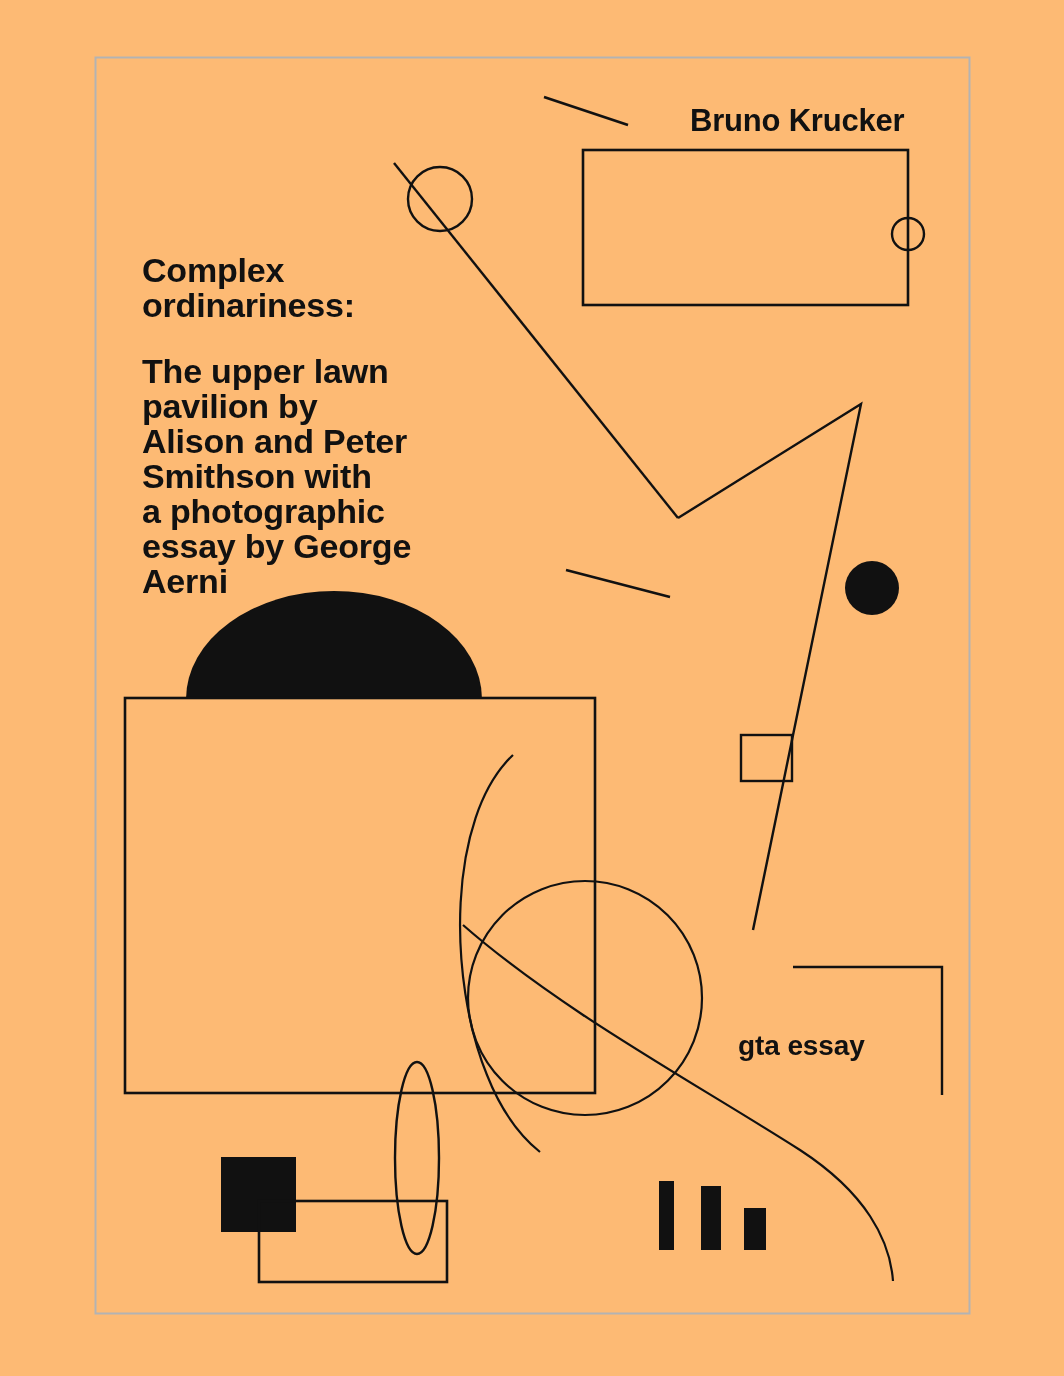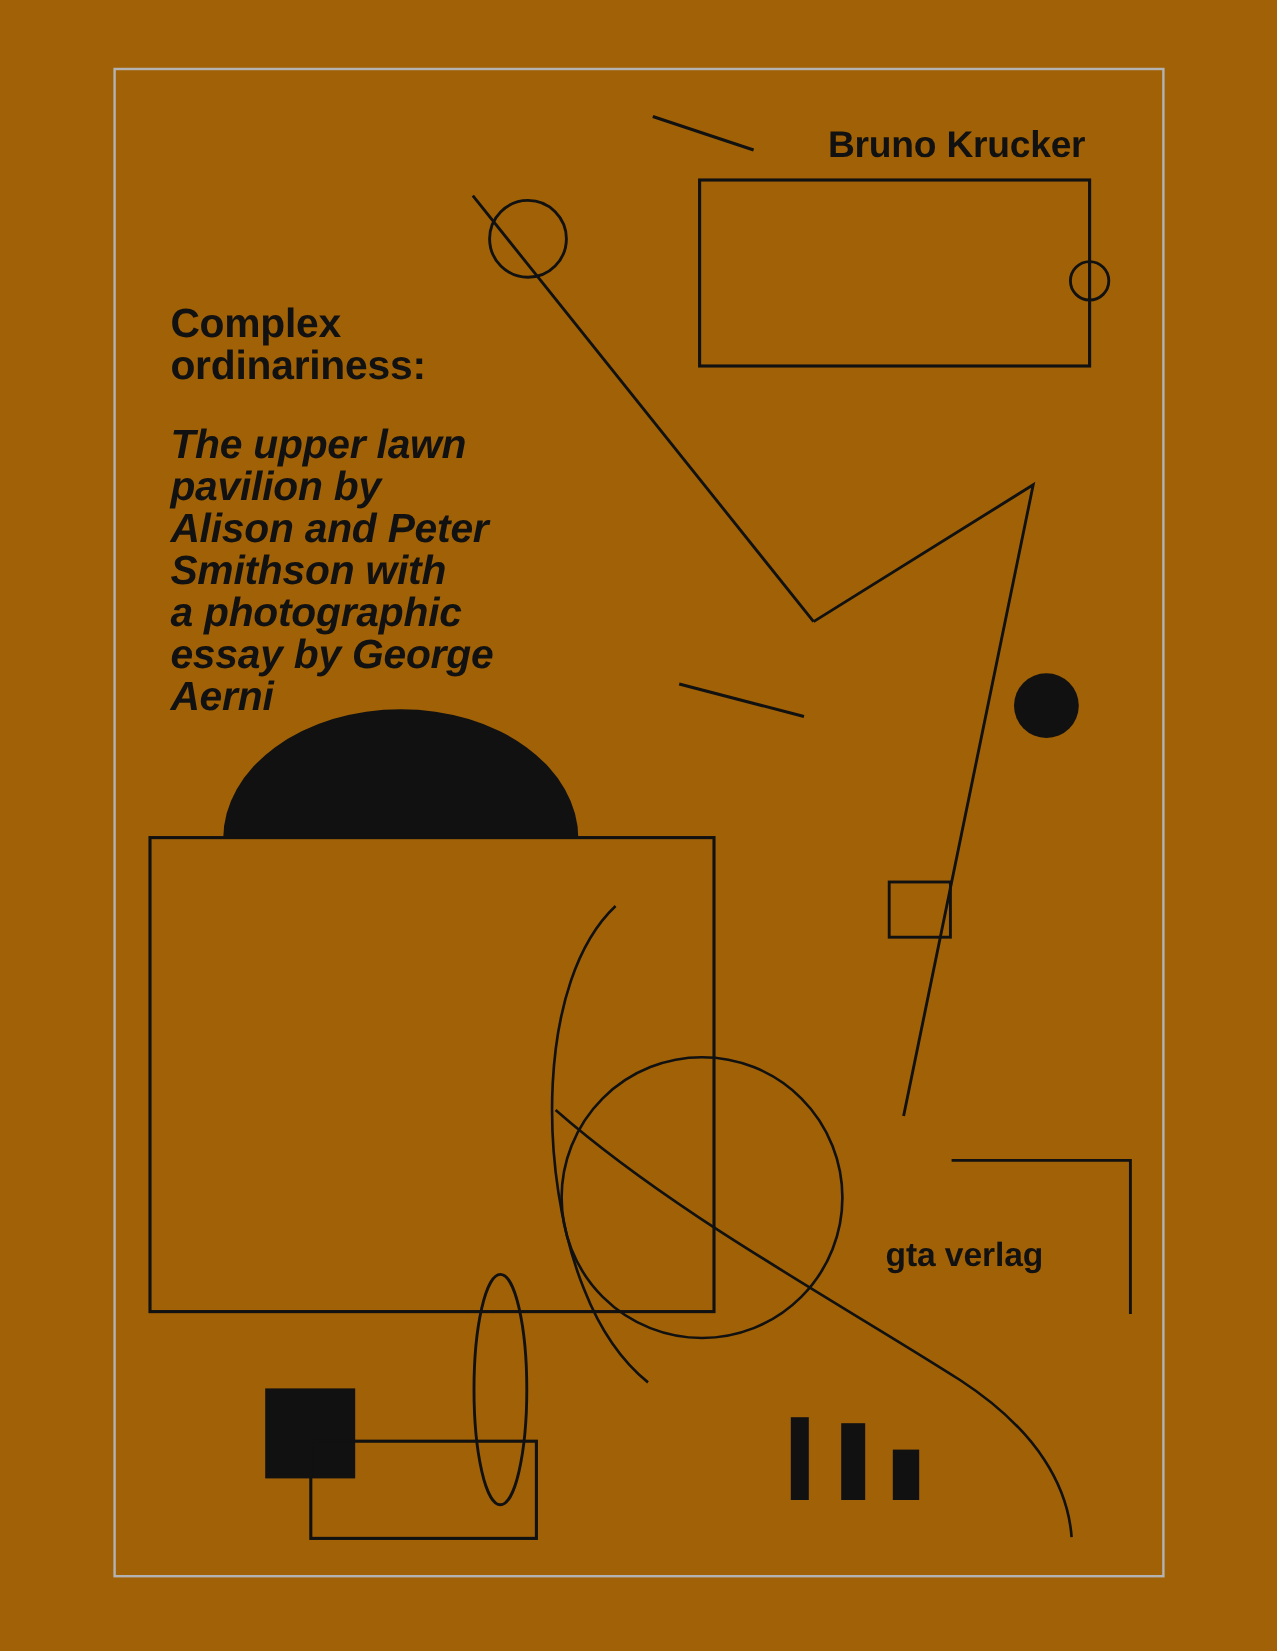--- a/index.html
+++ b/index.html
@@ -10,21 +10,21 @@
   body {
     width: 1064px;
     height: 1376px;
     font-family: "Liberation Sans", sans-serif;
     overflow: hidden;
   }
   #cover {
     position: relative;
     width: 1064px;
     height: 1376px;
-    background: #a16207;
+    background: #fdba74;
   }
   #art {
     position: absolute;
     left: 0;
     top: 0;
     width: 1064px;
     height: 1376px;
   }
   .txt {
     position: absolute;
@@ -111,24 +111,24 @@
     <rect x="701" y="1186" width="20" height="64" fill="#111111"></rect>
     <rect x="744" y="1208" width="22" height="42" fill="#111111"></rect>
 
   </svg>
 
   <div class="txt" id="author">Bruno Krucker</div>
 
   <div class="txt" id="title-block">
     <div style="white-space: pre-line;">Complex
 ordinariness:</div>
-    <div id="title-main" style="white-space: pre-line; font-style: italic;">The upper lawn
+    <div id="title-main" style="white-space: pre-line;">The upper lawn
 pavilion by
 Alison and Peter
 Smithson with
 a photographic
 essay by George
 Aerni</div>
   </div>
 
-  <div class="txt" id="publisher">gta verlag</div>
+  <div class="txt" id="publisher">gta essay</div>
 
 </div>
 
 </body></html>

